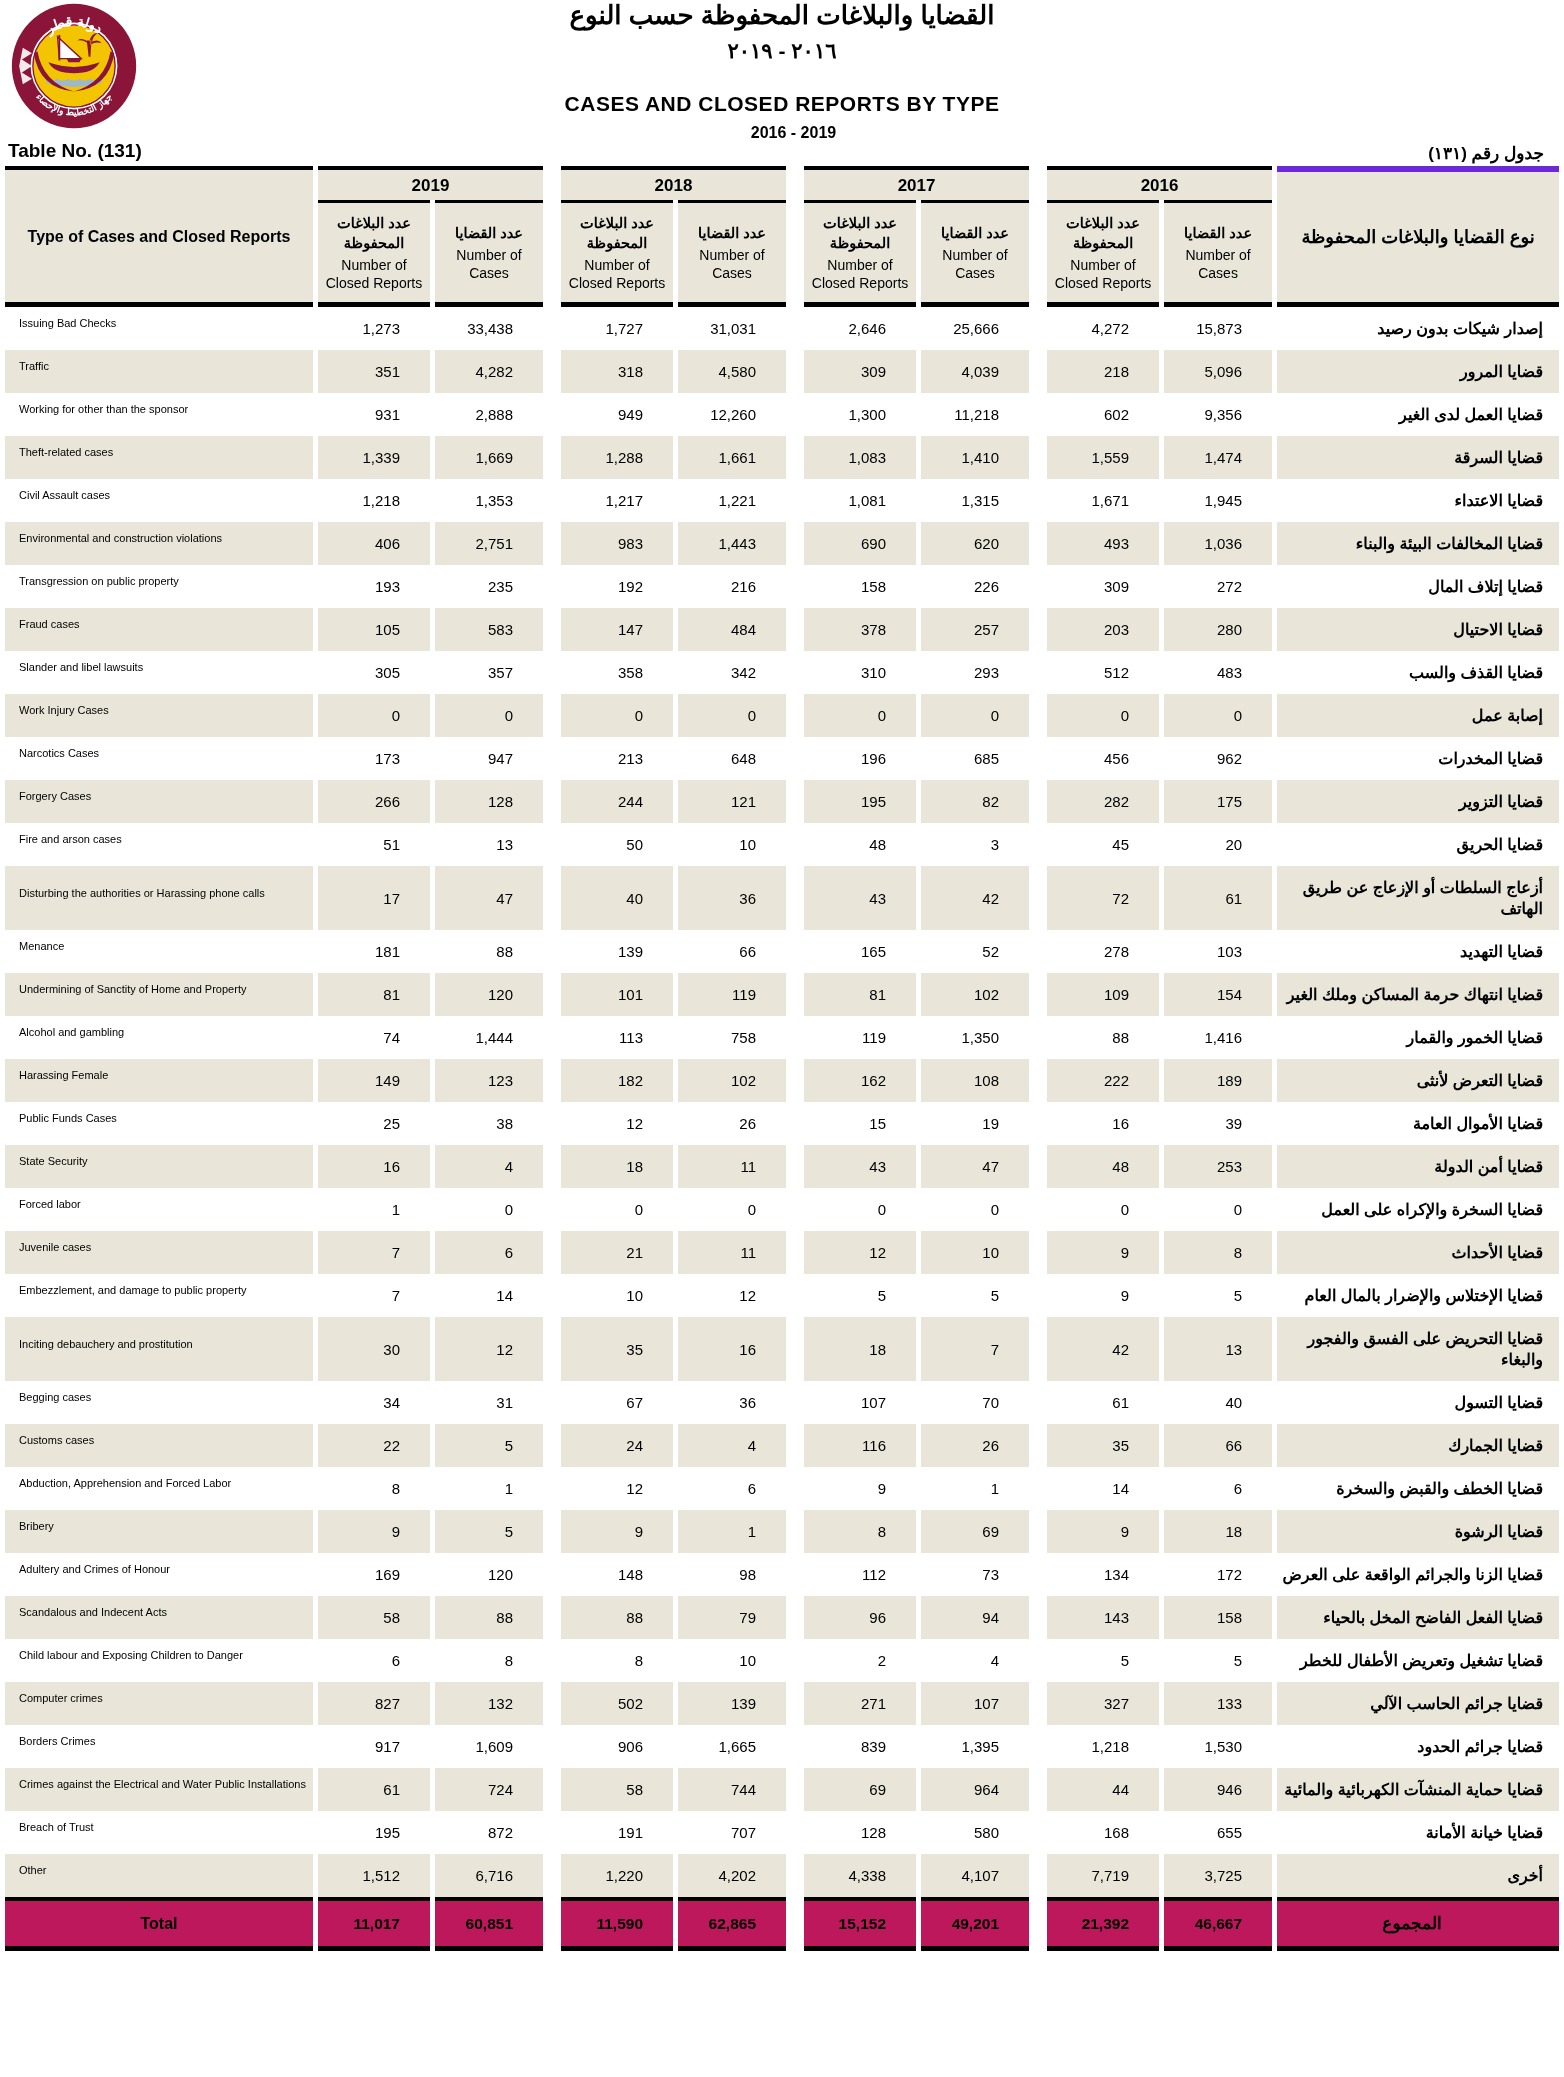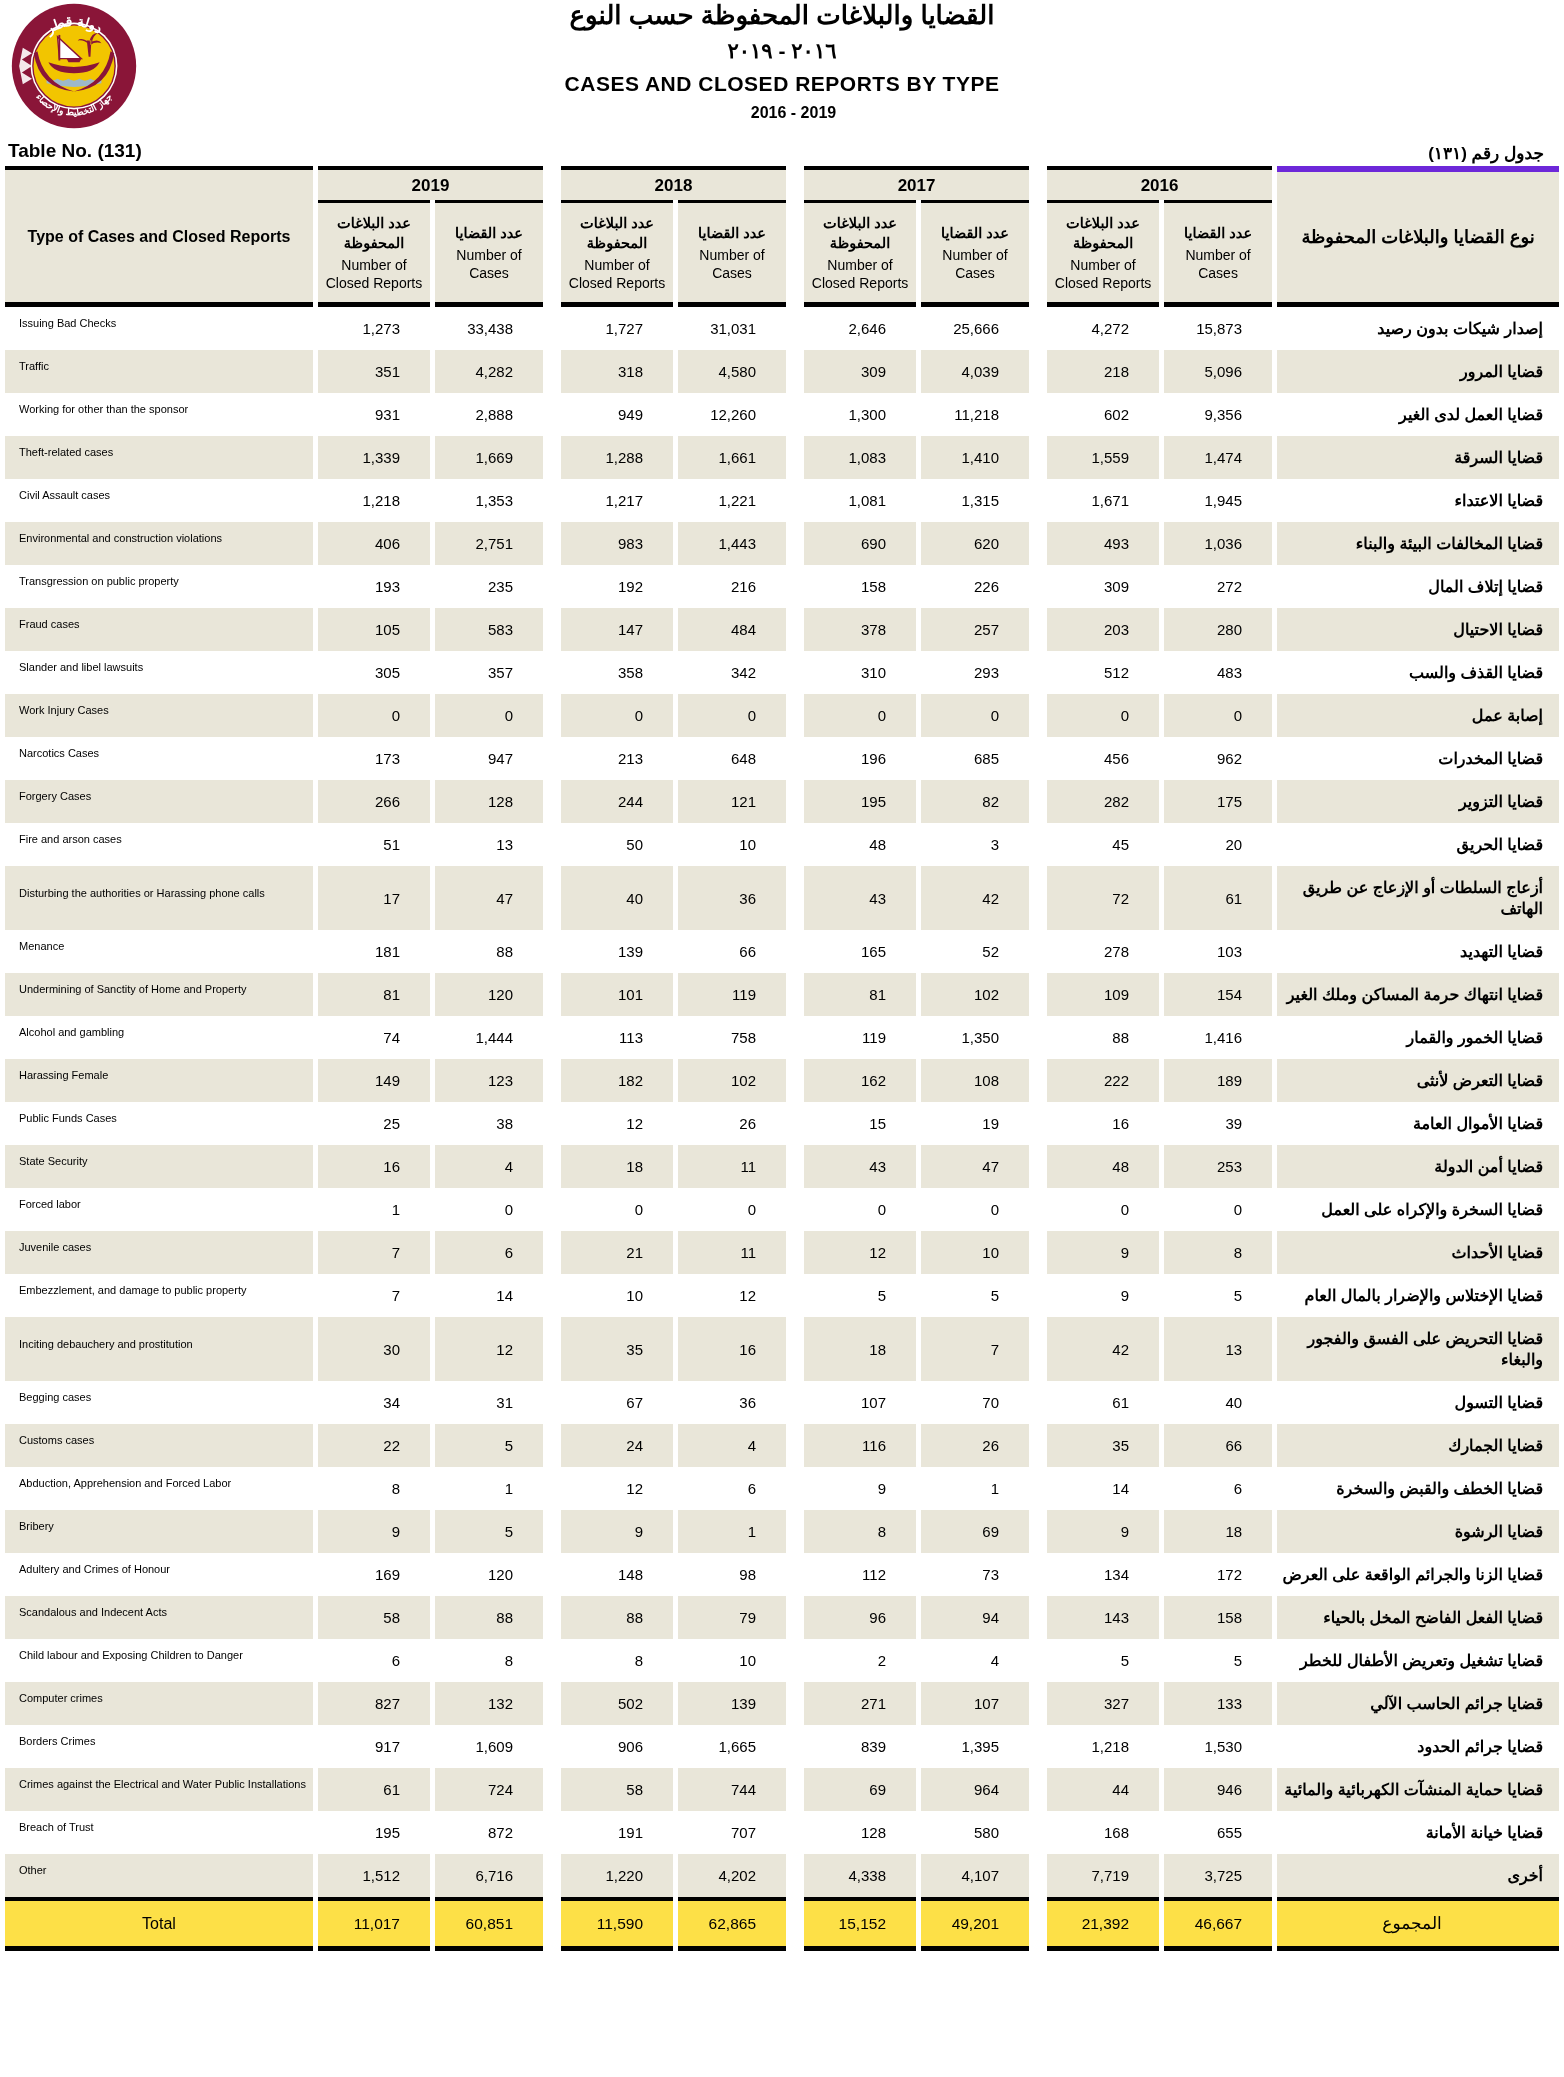--- a/index.html
+++ b/index.html
@@ -6,40 +6,40 @@
   body{
     width:1564px;height:2077px;background:#ffffff;position:relative;
     font-family:"Liberation Sans", sans-serif;color:#000;overflow:hidden;
   }
   
   .top{position:relative;height:128px;}
   .logo{position:absolute;left:10px;top:2px;width:128px;height:128px;}
   .titles{text-align:center;padding-top:0;}
   .title-ar{font-size:26px;font-weight:bold;line-height:30px;direction:rtl;}
   .title-ar-years{font-size:21px;font-weight:bold;line-height:26px;margin-top:8px;direction:rtl;}
-  .title-en{font-size:21px;font-weight:bold;line-height:24px;margin-top:8px;letter-spacing:.5px;}
+  .title-en{font-size:21px;font-weight:bold;line-height:24px;margin-top:28px;letter-spacing:.5px;}
   .title-en-years{font-size:16px;font-weight:bold;line-height:20px;margin-top:7px;padding-left:23px;}
   .tableno{position:relative;height:38px;}
   .tableno .en{position:absolute;left:8px;bottom:4px;font-size:19px;font-weight:bold;}
   .tableno .ar{position:absolute;right:20px;bottom:2px;font-size:17px;font-weight:bold;direction:rtl;}
   
   table{border-collapse:separate;border-spacing:5px 0;table-layout:fixed;width:1564px;}
   th,td{vertical-align:middle;overflow:hidden;}
   th.year{background:#e9e6d9;border-top:4px solid #000;font-weight:bold;font-size:17px;text-align:center;padding:6px 0 4px 0;}
   th.sub{background:#e9e6d9;border-top:3px solid #000;border-bottom:5px solid #000;text-align:center;padding:10px 1px;}
   .sub-ar{font-weight:bold;font-size:14.5px;line-height:20px;direction:rtl;}
   .sub-en{font-size:14px;line-height:18px;margin-top:3px;font-weight:normal;}
   th.corner-en{background:#e9e6d9;border-top:4px solid #000;border-bottom:5px solid #000;font-weight:bold;font-size:16px;line-height:21px;text-align:center;padding:0 22px;}
   th.corner-ar{background:#e9e6d9;border-top:6px solid #6d28d9;border-bottom:5px solid #000;font-weight:bold;font-size:18px;line-height:24px;text-align:center;direction:rtl;padding:0 10px;}
   td.lbl-en{text-align:left;padding:1px 4px 11px 14px;font-size:11px;line-height:19px;}
   td.num{text-align:right;padding:11px 30px 11px 2px;font-size:15px;}
   td.lbl-ar{text-align:right;direction:rtl;padding:11px 16px 11px 4px;font-weight:bold;font-size:16px;line-height:21px;}
   tr.shaded td.lbl-en, tr.shaded td.num, tr.shaded td.lbl-ar{background:#e9e6d9;}
   tr.total td.lbl-en, tr.total td.num, tr.total td.lbl-ar{
-    border-top:4px solid #000;border-bottom:5px solid #000;font-weight:normal;background:#fde047;
+    border-top:4px solid #000;border-bottom:5px solid #000;font-weight:bold;background:#be185d;
   }
   tr.total td.lbl-en{text-align:center;font-size:16px;padding:13px 4px;}
   tr.total td.num{font-size:15.5px;}
   tr.total td.lbl-ar{text-align:center;font-size:17px;}
   td.sp, th.sp{background:transparent;border:none;padding:0;}
 </style>
 </head>
 <body>
 
 <div class="top">

